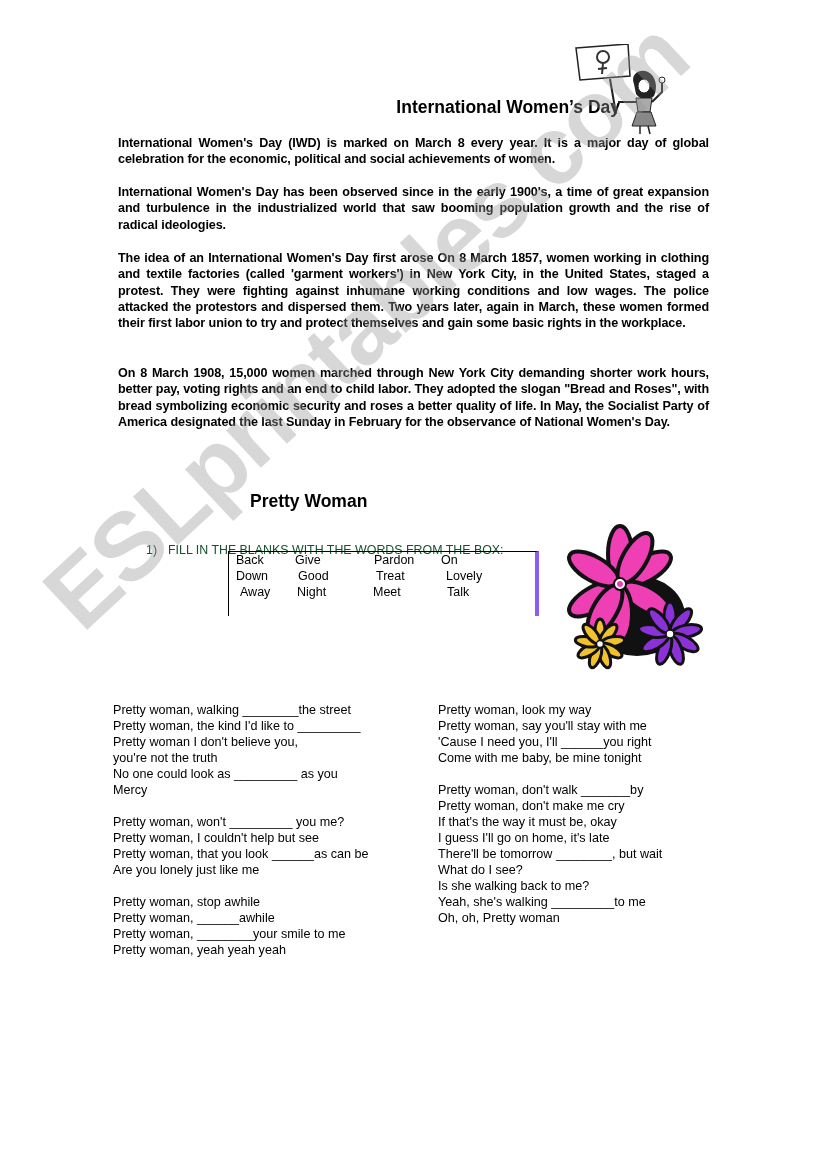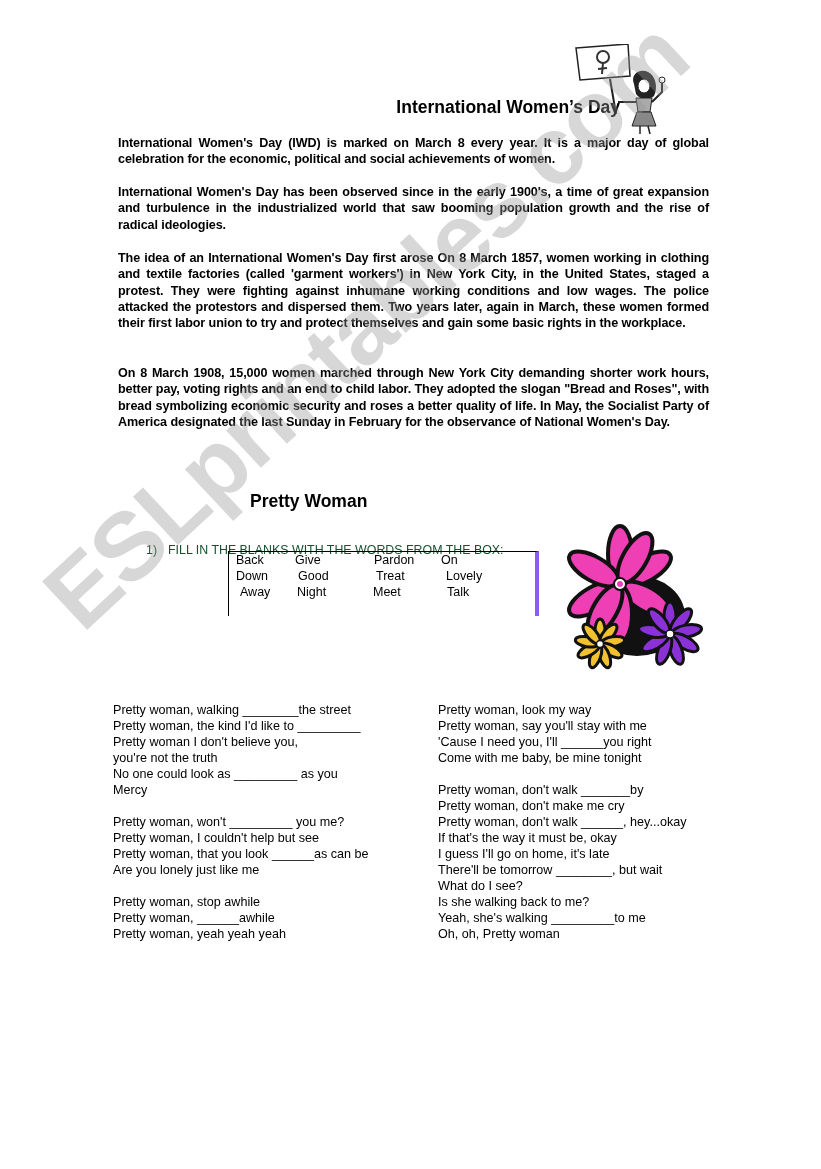--- a/index.html
+++ b/index.html
@@ -158,32 +158,32 @@
     <div class="line">No one could look as _________ as you</div>
     <div class="line">Mercy</div>
     <div class="line"></div>
     <div class="line">Pretty woman, won't _________ you me?</div>
     <div class="line">Pretty woman, I couldn't help but see</div>
     <div class="line">Pretty woman, that you look ______as can be</div>
     <div class="line">Are you lonely just like me</div>
     <div class="line"></div>
     <div class="line">Pretty woman, stop awhile</div>
     <div class="line">Pretty woman, ______awhile</div>
+    <div class="line">Pretty woman, ________your smile to me</div>
     <div class="line">Pretty woman, yeah yeah yeah</div>
   </div>
 
   <div class="lyrics lyrics-right">
     <div class="line">Pretty woman, look my way</div>
     <div class="line">Pretty woman, say you'll stay with me</div>
     <div class="line">'Cause I need you, I'll ______you right</div>
     <div class="line">Come with me baby, be mine tonight</div>
     <div class="line"></div>
     <div class="line">Pretty woman, don't walk _______by</div>
     <div class="line">Pretty woman, don't make me cry</div>
-    <div class="line">Pretty woman, don't walk ______, hey...okay</div>
     <div class="line">If that's the way it must be, okay</div>
     <div class="line">I guess I'll go on home, it's late</div>
     <div class="line">There'll be tomorrow ________, but wait</div>
     <div class="line">What do I see?</div>
     <div class="line">Is she walking back to me?</div>
     <div class="line">Yeah, she's walking _________to me</div>
     <div class="line">Oh, oh, Pretty woman</div>
   </div>
 
   <div class="watermark">ESLprintables.com</div>

